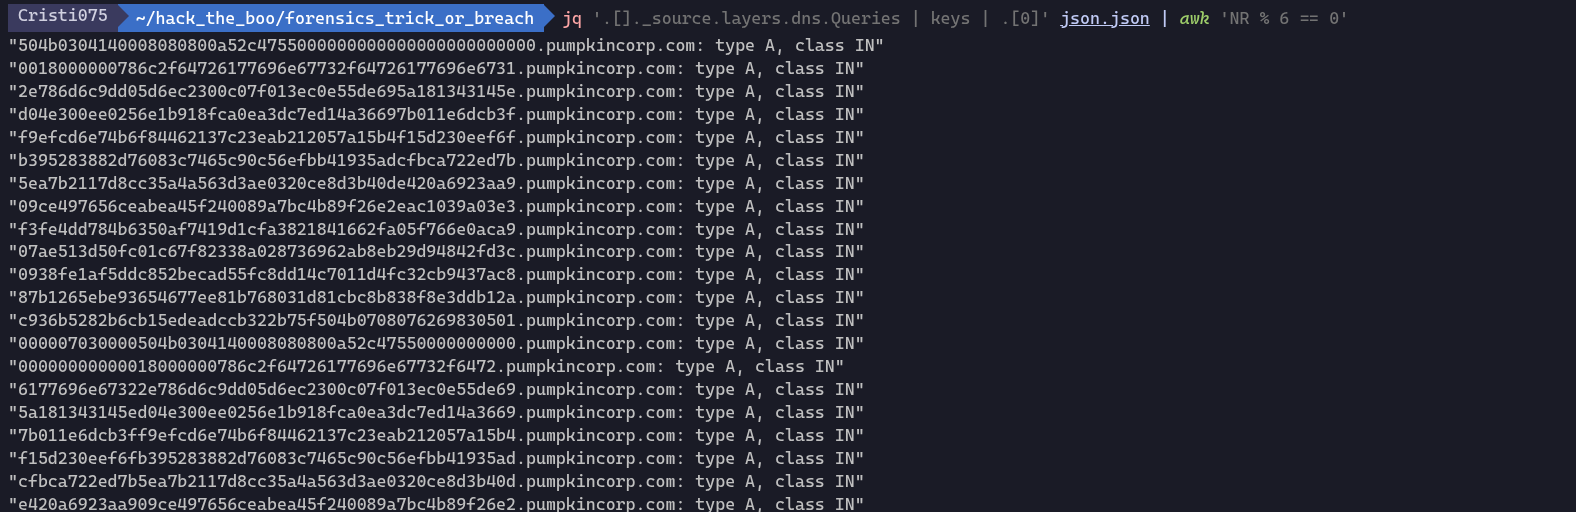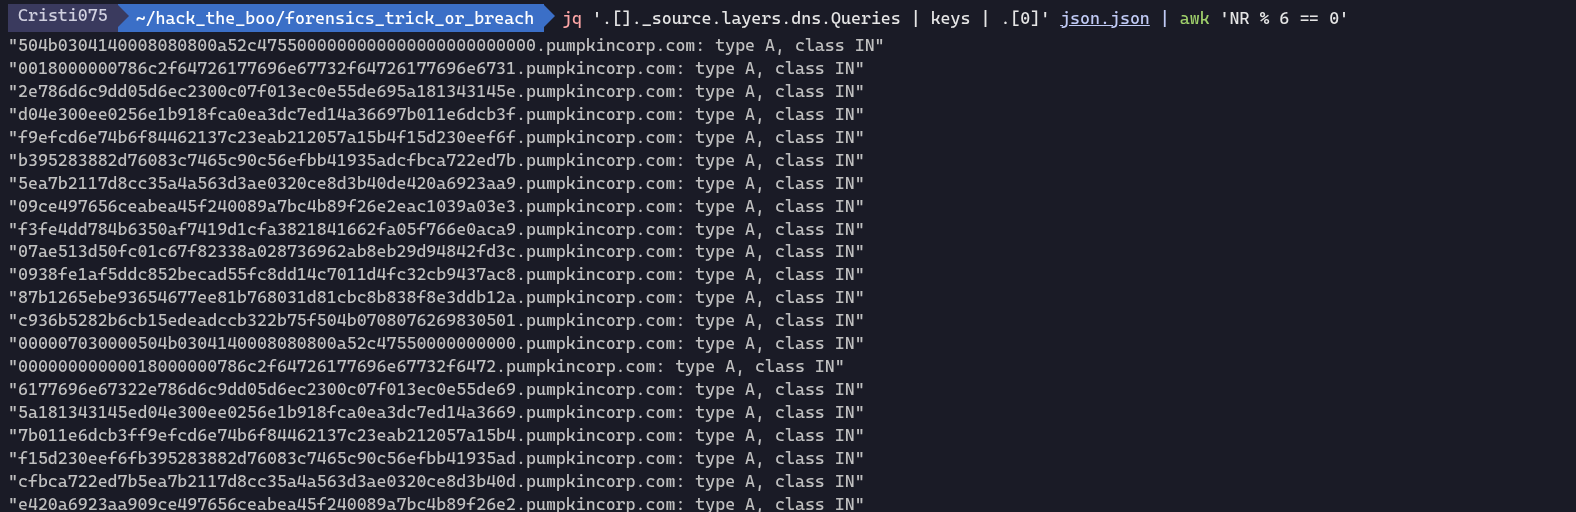--- a/index.html
+++ b/index.html
@@ -58,31 +58,32 @@
       border-bottom: 12px solid transparent;
       z-index: 2;
     }
     .cmd {
       margin-left: 18px;
     }
     .cmd-name {
       color: #fca5a5;
     }
     .cmd-arg {
-      color: #e5e5e5;
+      color: #737373;
     }
     .cmd-file {
       color: #c0caf5;
       text-decoration: underline;
     }
     .cmd-pipe {
       color: #c0caf5;
     }
     .cmd-awk {
       color: #9ece6a;
+      font-style: italic;
     }
     .output-line {
       color: #c0c0c0;
     }
   </style>
 </head>
 <body>
 
 <div class="prompt-line">
   <span class="segment seg-user">

